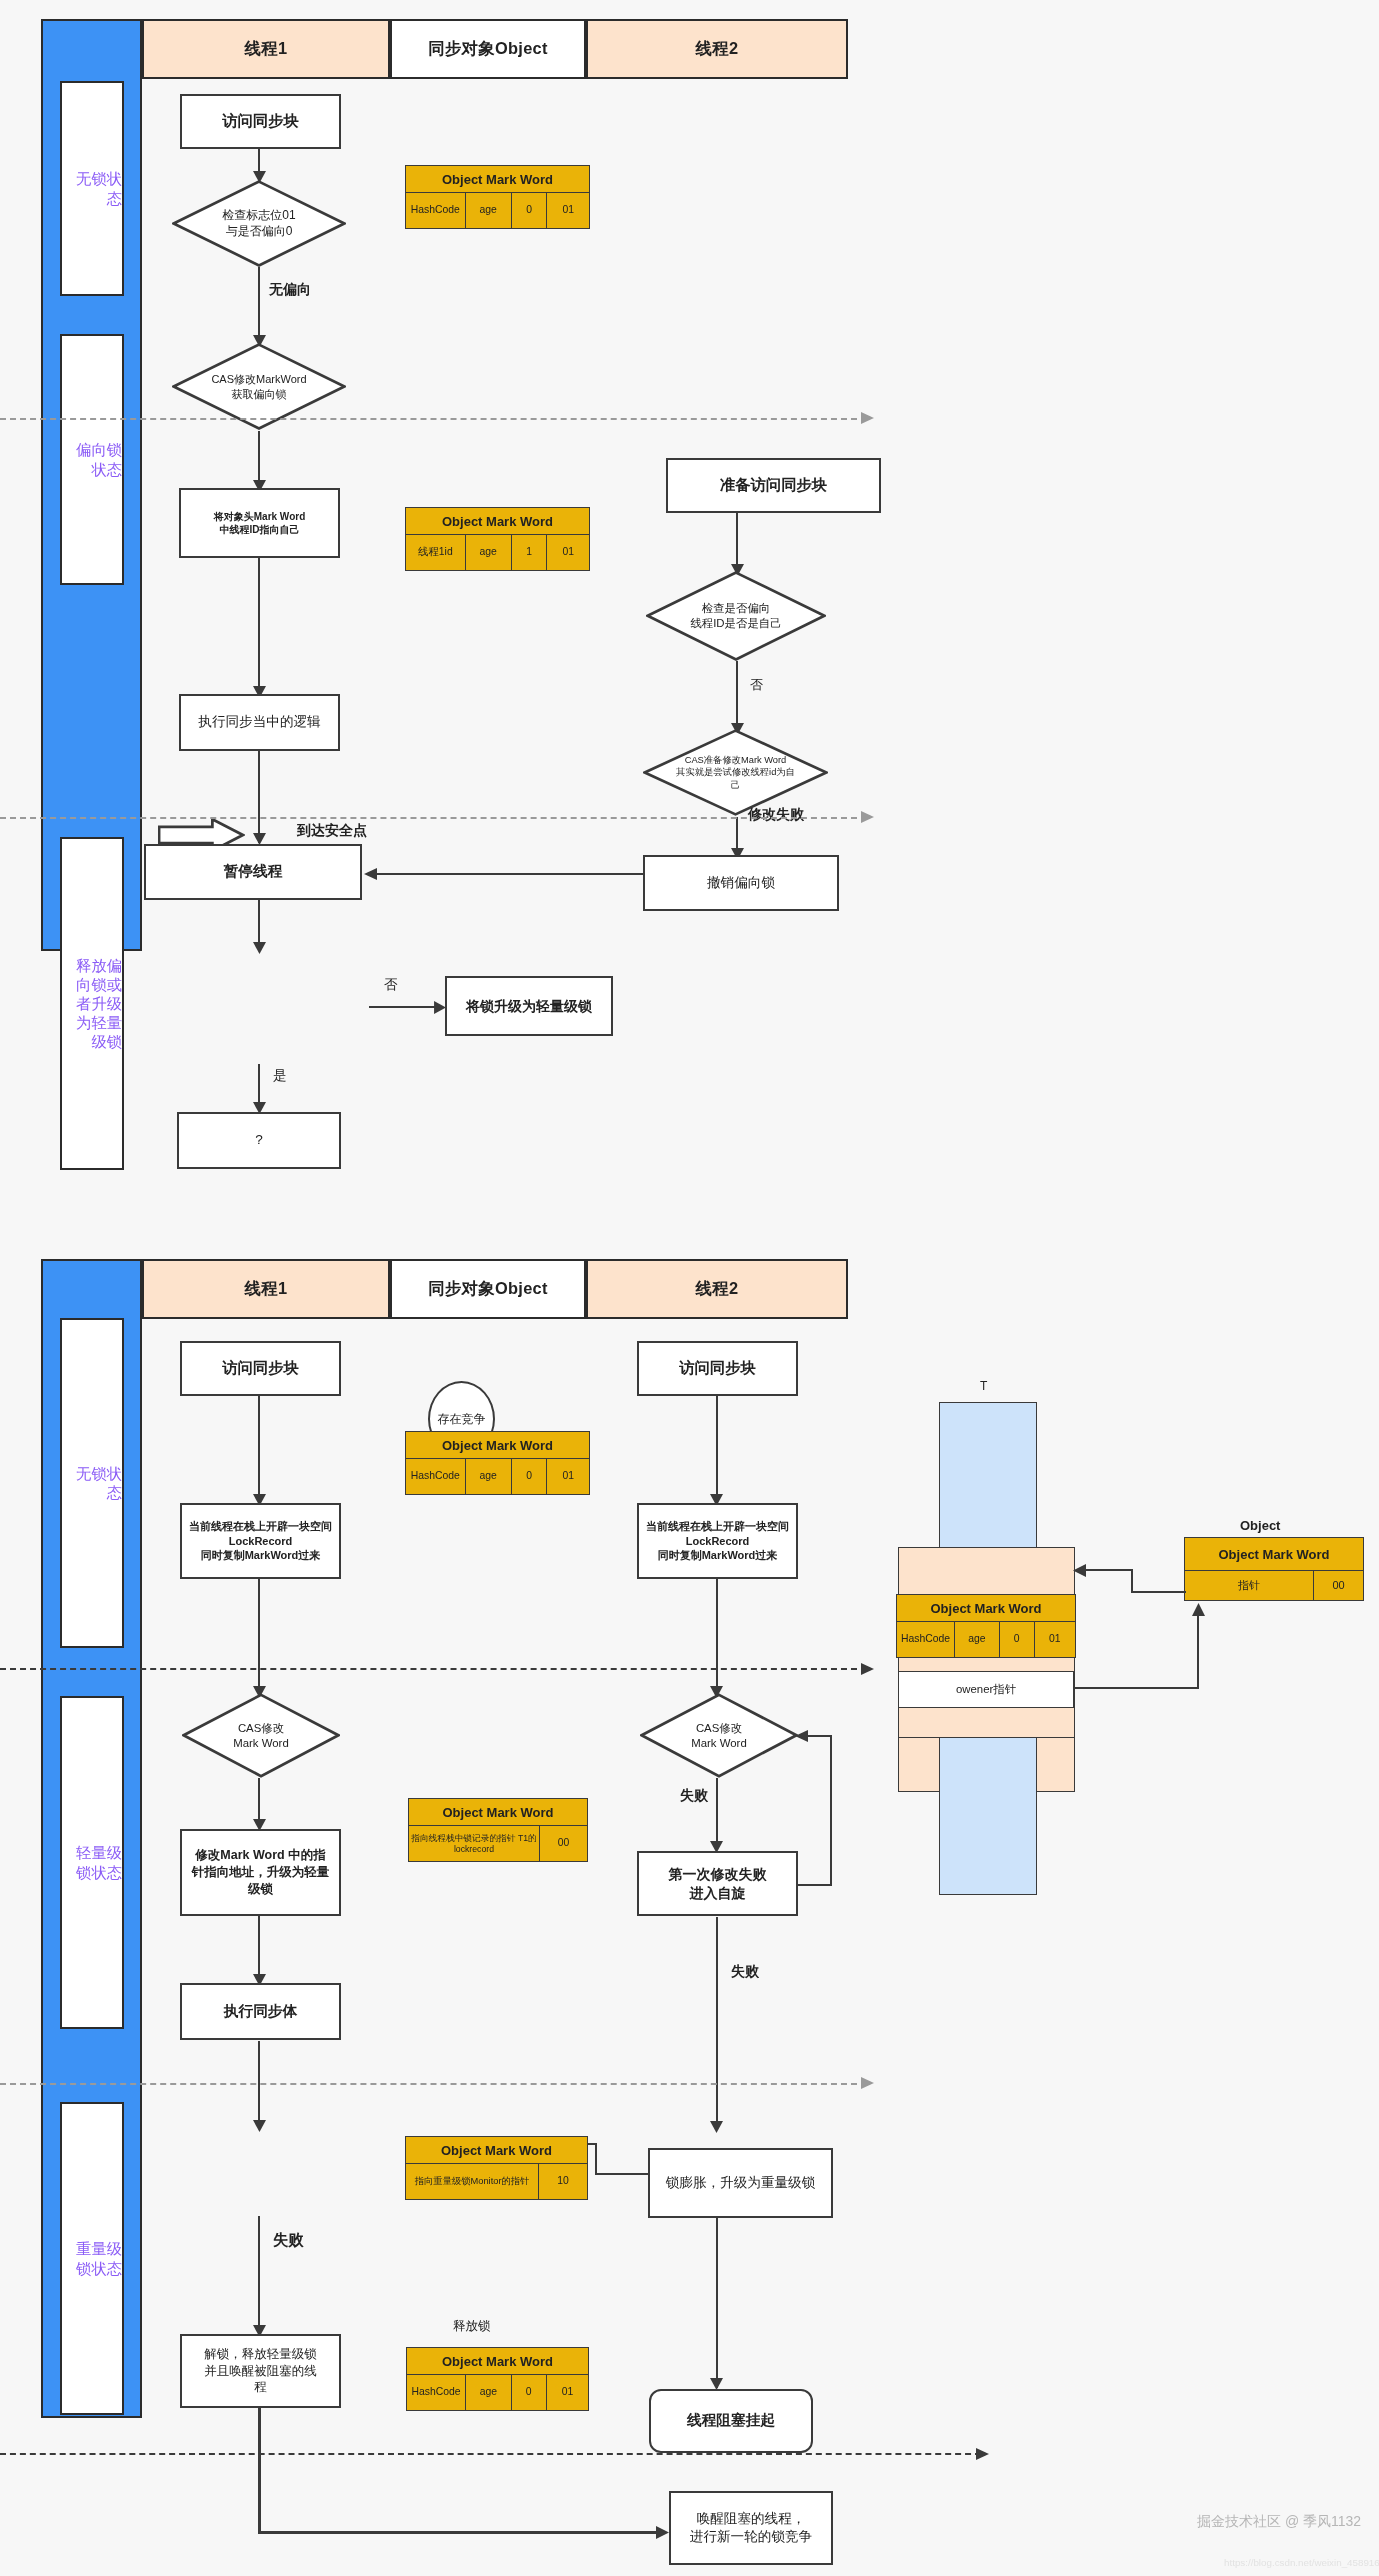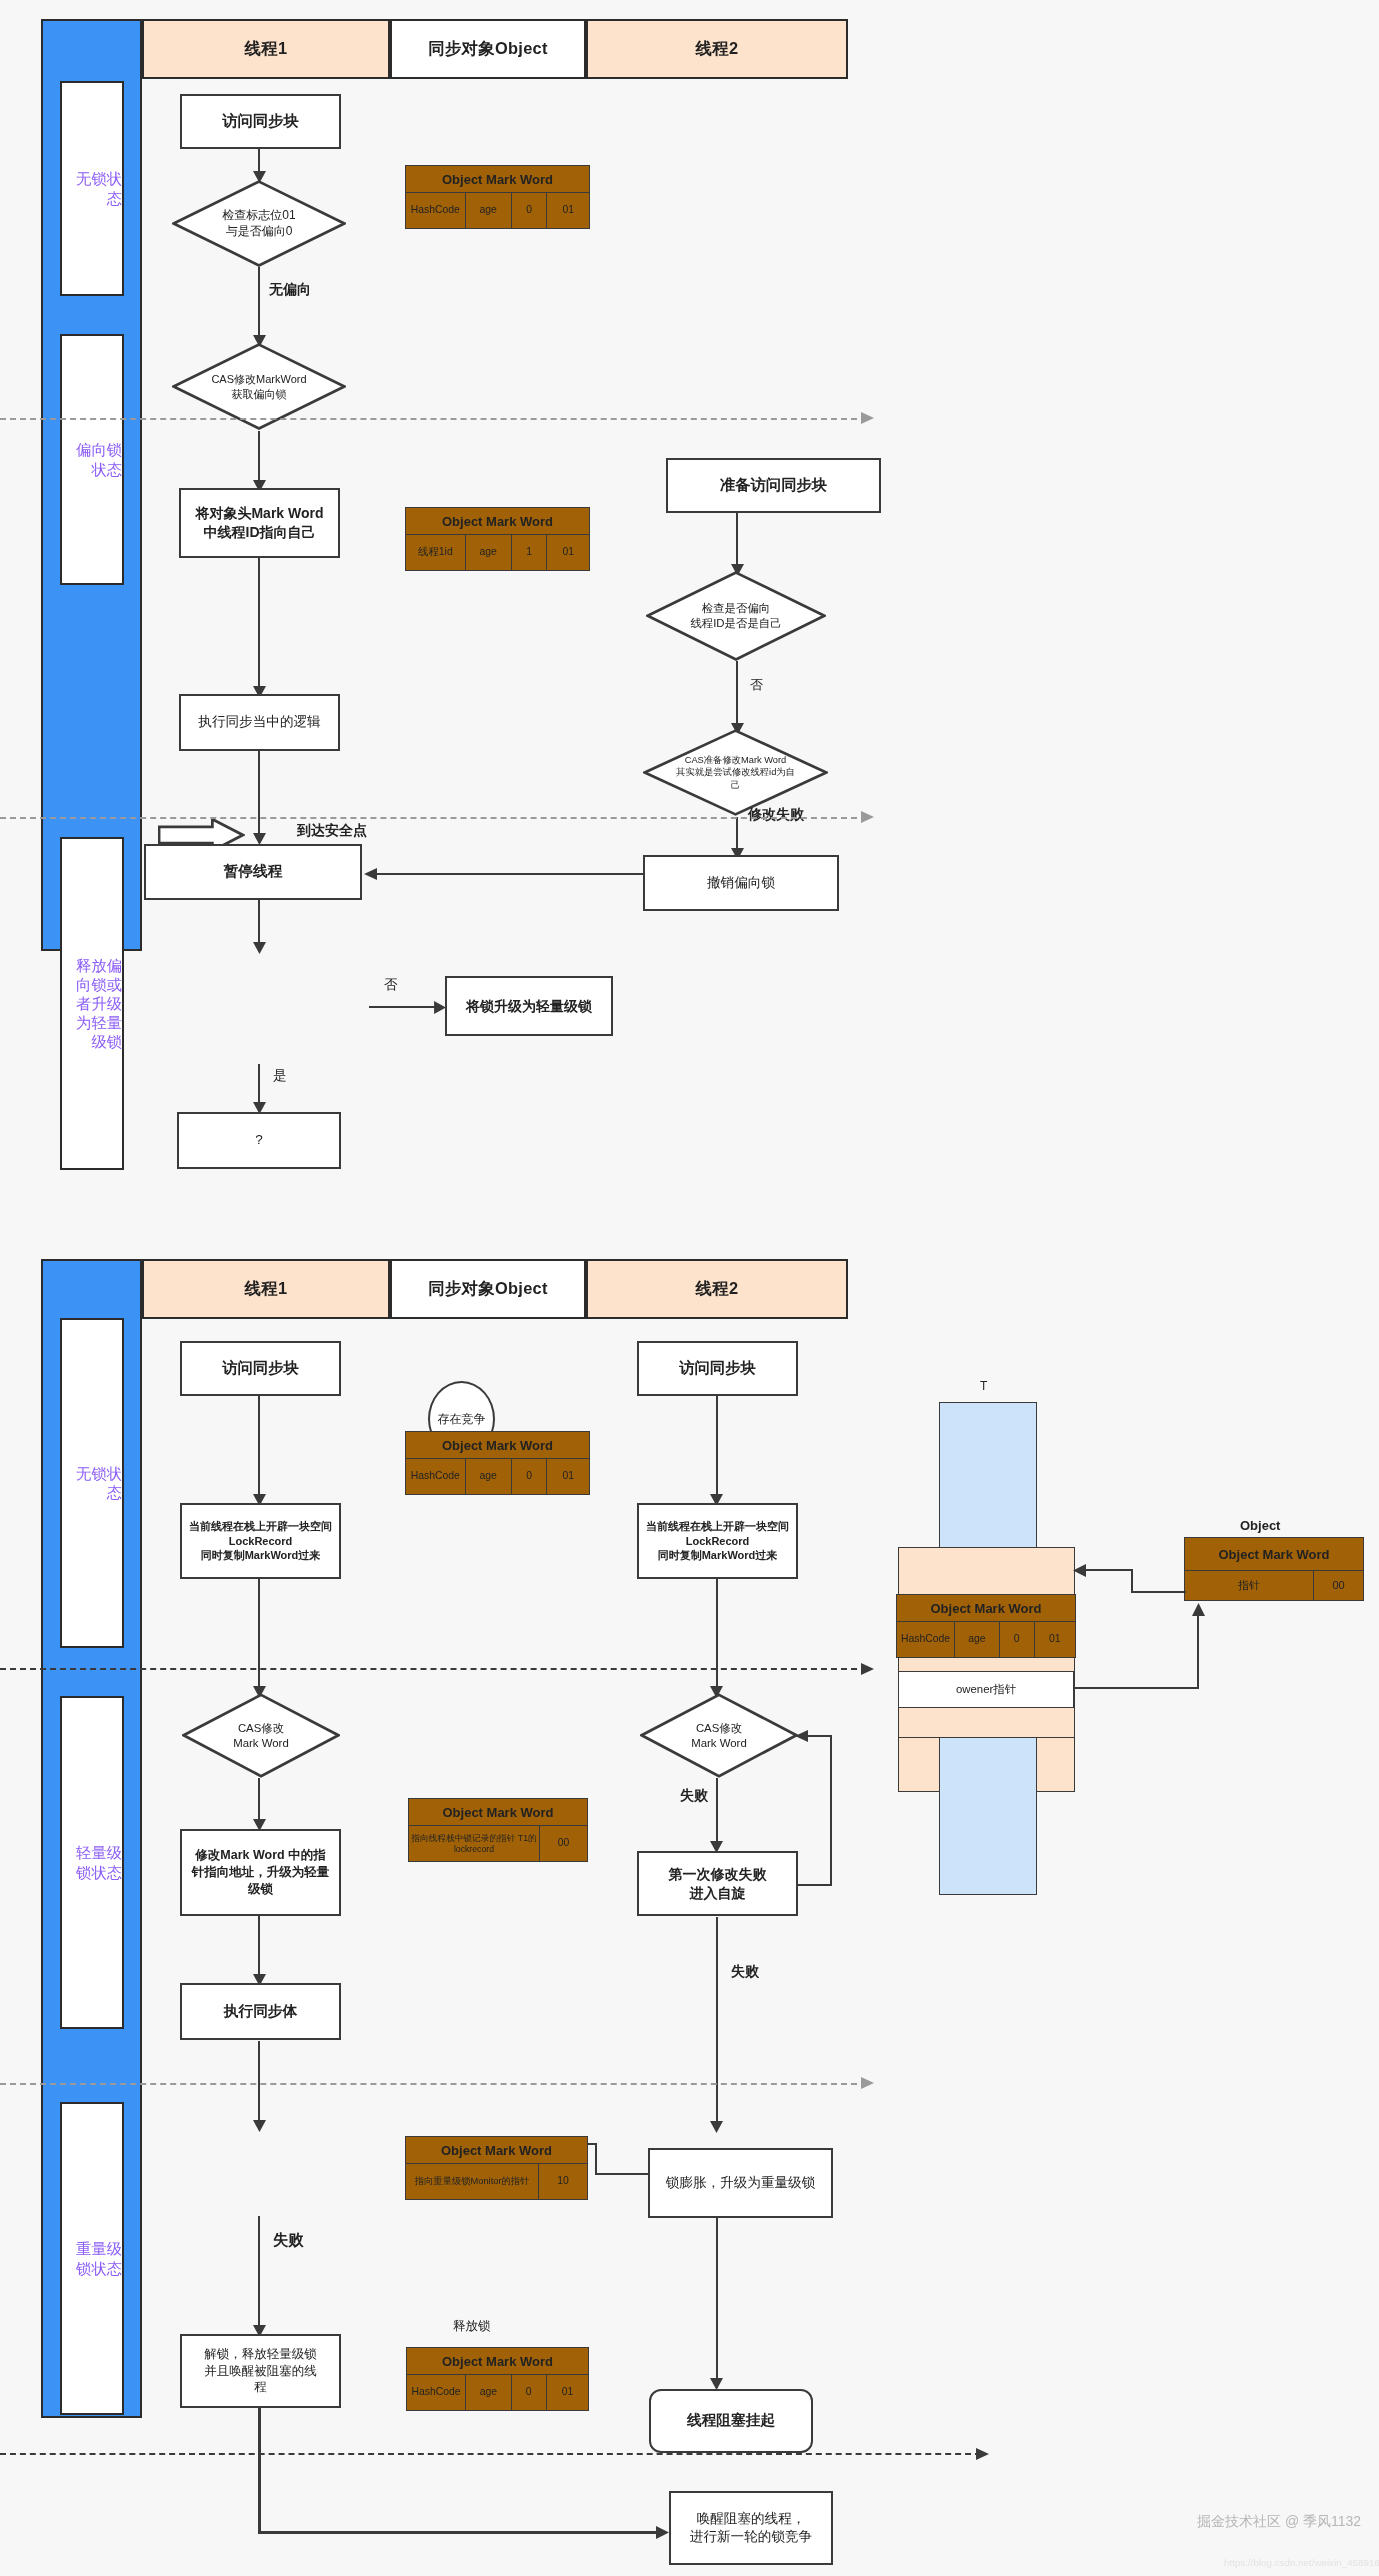--- a/index.html
+++ b/index.html
@@ -30,21 +30,21 @@
   
   .diamond{display:flex;align-items:center;justify-content:center;}
   .diamond svg{position:absolute;left:0;top:0;}
   .diamond .dtext{position:relative;text-align:center;line-height:1.3;z-index:2;padding:0 3.3px;}
 
   
   .ellipse{border:2.2px solid #3a3a3a;border-radius:50%;background:#fff;display:flex;
            align-items:center;justify-content:center;text-align:center;}
 
   
-  .mw{background:#a16207;border:1.6px solid #3a3a3a;display:flex;flex-direction:column;}
+  .mw{background:#eab308;border:1.6px solid #3a3a3a;display:flex;flex-direction:column;}
   .mw-title{border-bottom:1.6px solid #3a3a3a;display:flex;align-items:center;justify-content:center;
             font-weight:bold;}
   .mw-row{display:flex;flex:1;}
   .mw-cell{border-right:1.6px solid #3a3a3a;display:flex;align-items:center;justify-content:center;
            text-align:center;line-height:1.2;padding:1.1px;overflow:hidden;}
   .mw-cell:last-child{border-right:none;}
 
   
   .vline{background:#3a3a3a;}
   .hline{background:#3a3a3a;}
@@ -121,21 +121,21 @@
     <span>CAS修改MarkWord</span><br>
     <span>获取偏向锁</span>
   </div>
 </div>
 
 <div class="abs vline" style="left:258px;top:431px;width:2.2px;height:57px;"></div>
 <svg class="abs" style="left:253px;top:480px;width:13px;height:12px;" viewBox="0 0 24 22" width="13" height="12">
       <polygon points="12,22 0,0 24,0" fill="#3a3a3a"></polygon>
     </svg>
 
-<div class="abs box bold" style="left:179px;top:488px;width:161px;height:70px;font-size:14px;">
+<div class="abs box bold" style="left:179px;top:488px;width:161px;height:70px;font-size:10px;">
   <div>
     <span>将对象头Mark Word</span><br>
     <span>中线程ID指向自己</span>
   </div>
 </div>
 
 <div class="abs vline" style="left:258px;top:558px;width:2.2px;height:136px;"></div>
 <svg class="abs" style="left:253px;top:686px;width:13px;height:12px;" viewBox="0 0 24 22" width="13" height="12">
       <polygon points="12,22 0,0 24,0" fill="#3a3a3a"></polygon>
     </svg>

